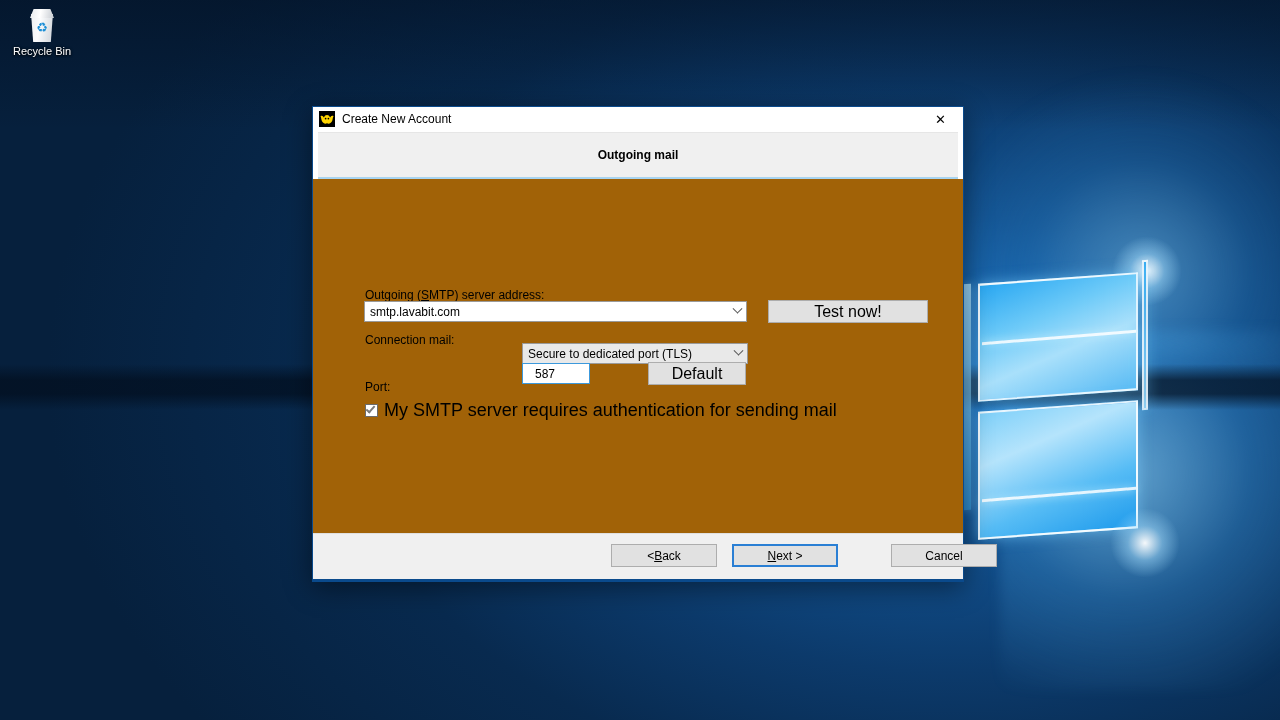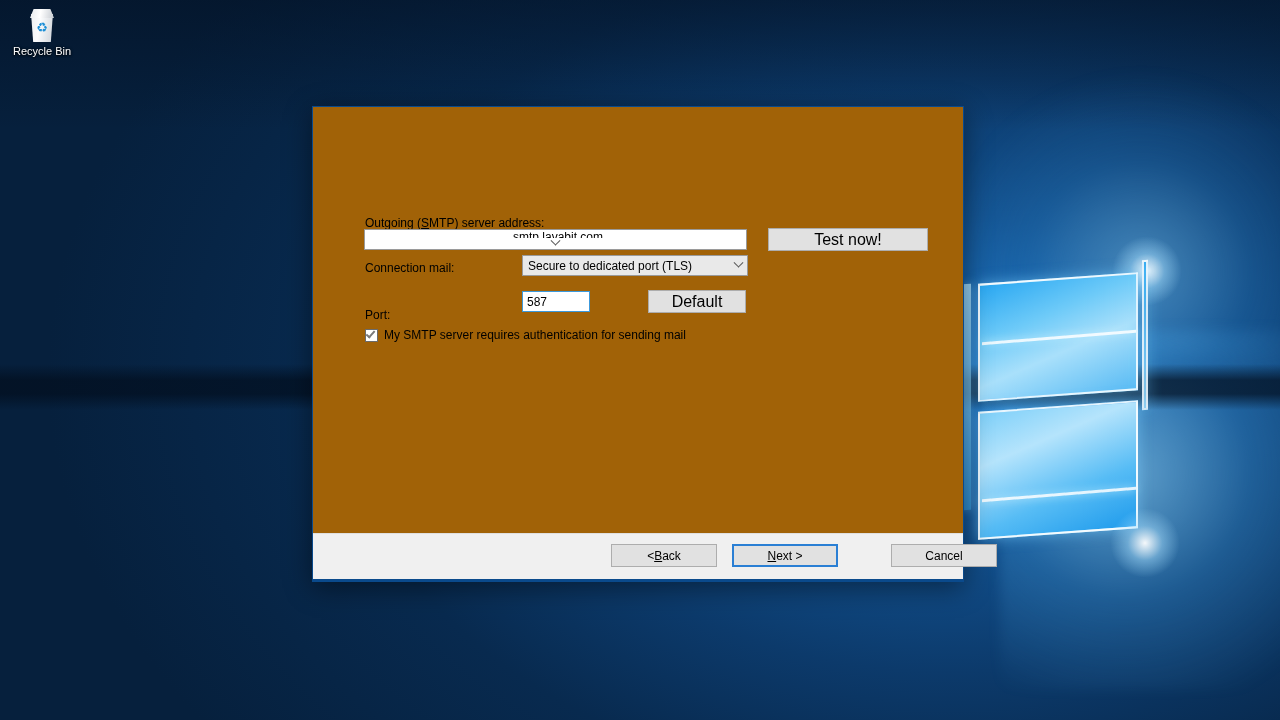--- a/index.html
+++ b/index.html
@@ -151,38 +151,38 @@
 
   .lbl { position: absolute; font-size: 12px; color: #000; white-space: nowrap; }
   .u { text-decoration: underline; }
 
   .combo {
     position: absolute; height: 21px;
     border: 1px solid #9a9a9a;
     display: flex; align-items: center;
     font-size: 12px; color: #000; cursor: default;
   }
-  .combo.white { background: #ffffff; border-color: #9a9a9a; flex-direction: column; }
+  .combo.white { background: #ffffff; border-color: #9a9a9a; }
   .combo.gray  { background: #e9e9e9; border-color: #9a9a9a; }
   .combo .cval { flex: 1 1 auto; padding-left: 5px; overflow: hidden; white-space: nowrap; }
   .combo .carrow {
     width: 17px; height: 100%; display: flex; align-items: center; justify-content: center;
     font-size: 9px; color: #4a4a4a;
   }
   .chev {
     width: 7px; height: 7px;
     border-right: 1.4px solid #555; border-bottom: 1.4px solid #555;
     transform: rotate(45deg) translate(-2px,-2px);
   }
 
   .txtbox {
     position: absolute; height: 21px;
     background: #ffffff; border: 1px solid #3c99dc;
     font-size: 12px; color: #000;
-    display: flex; align-items: center; padding-left: 4px;
+    display: flex; align-items: center; padding-left: 12px;
     cursor: text;
   }
 
   .pbtn {
     position: absolute;
     background: #e1e1e1; border: 1px solid #adadad;
     font-size: 16px; color: #000;
     display: flex; align-items: center; justify-content: center;
     cursor: default; font-family: "Liberation Sans", sans-serif;
   }
@@ -191,21 +191,21 @@
   .cbox {
     width: 13px; height: 13px; border: 1px solid #6b6b6b; background: #fff;
     position: relative; margin-right: 6px; flex: 0 0 auto; cursor: default;
   }
   .cbox .tick {
     position: absolute; left: 2px; top: -1px;
     width: 5px; height: 9px;
     border-right: 2px solid #7a7a7a; border-bottom: 2px solid #7a7a7a;
     transform: rotate(42deg);
   }
-  .cblabel { font-size: 12px; color: #000; white-space: nowrap; cursor: default; }
+  .cblabel { font-size: 18px; color: #000; white-space: nowrap; cursor: default; }
 
   .footer {
     flex: 0 0 auto; height: 48px; background: #f0f0f0;
     border-top: 1px solid #dfdfdf;
     position: relative;
   }
   .fbtn {
     position: absolute; top: 10px; height: 23px;
     background: #e1e1e1; border: 1px solid #adadad;
     font-size: 12px; color: #000;
@@ -244,38 +244,55 @@
     <div class="bin-can">
       <div class="bin-body"></div>
       <div class="bin-lid"></div>
       <div class="bin-sym">♻</div>
     </div>
     <div class="bin-label">Recycle Bin</div>
   </div>
 
   <div id="dialog">
 
-
+    <div class="titlebar">
+      <div class="title-icon">
+        <svg width="14" height="11" viewBox="0 0 14 11" aria-hidden="true">
+          <path d="M0.5 2.2 C2.3 1.2 3.2 2.6 3.9 3.6 C4.6 1.6 5.6 0.9 7 0.9 C8.4 0.9 9.4 1.6 10.1 3.6
+                   C10.8 2.6 11.7 1.2 13.5 2.2 C12.7 3.4 12.9 4.6 12.4 6.2 C11.9 7.9 10.4 9.4 8.9 9.8
+                   C8.2 10 7.6 9.3 7 9.3 C6.4 9.3 5.8 10 5.1 9.8 C3.6 9.4 2.1 7.9 1.6 6.2
+                   C1.1 4.6 1.3 3.4 0.5 2.2 Z" fill="#ffd400"></path>
+          <circle cx="5.6" cy="4.6" r="0.85" fill="#000"></circle>
+          <circle cx="8.4" cy="4.6" r="0.85" fill="#000"></circle>
+        </svg>
+      </div>
+      <div class="title-text">Create New Account</div>
+      <div class="btn-close">✕</div>
+    </div>
+
+    <div class="header-panel">
+      <div class="header-title">Outgoing mail</div>
+    </div>
 
     <div class="content">
 
       <div class="lbl" style="left:52px; top:109px;"><span>Outgoing (</span><span class="u">S</span><span>MTP) server address:</span></div>
 
       <div class="combo white" style="left:51px; top:122px; width:383px;">
         <div class="cval">smtp.lavabit.com</div>
         <div class="carrow">
             <i class="chev"></i>
           </div>
       </div>
 
       <div class="pbtn" style="left:455px; top:121px; width:160px; height:23px;">Test now!</div>
 
       <div class="lbl" style="left:52px; top:154px;">Connection mail:</div>
 
-      <div class="combo gray" style="left:209px; top:148px; width:226px;">
+      <div class="combo gray" style="left:209px; top:164px; width:226px;">
         <div class="cval">Secure to dedicated port (TLS)</div>
         <div class="carrow">
             <i class="chev"></i>
           </div>
       </div>
 
       <div class="lbl" style="left:52px; top:189px;margin-top:12px;">Port:</div>
 
       <div class="txtbox" style="left:209px; top:184px; width:68px;">587</div>
 

